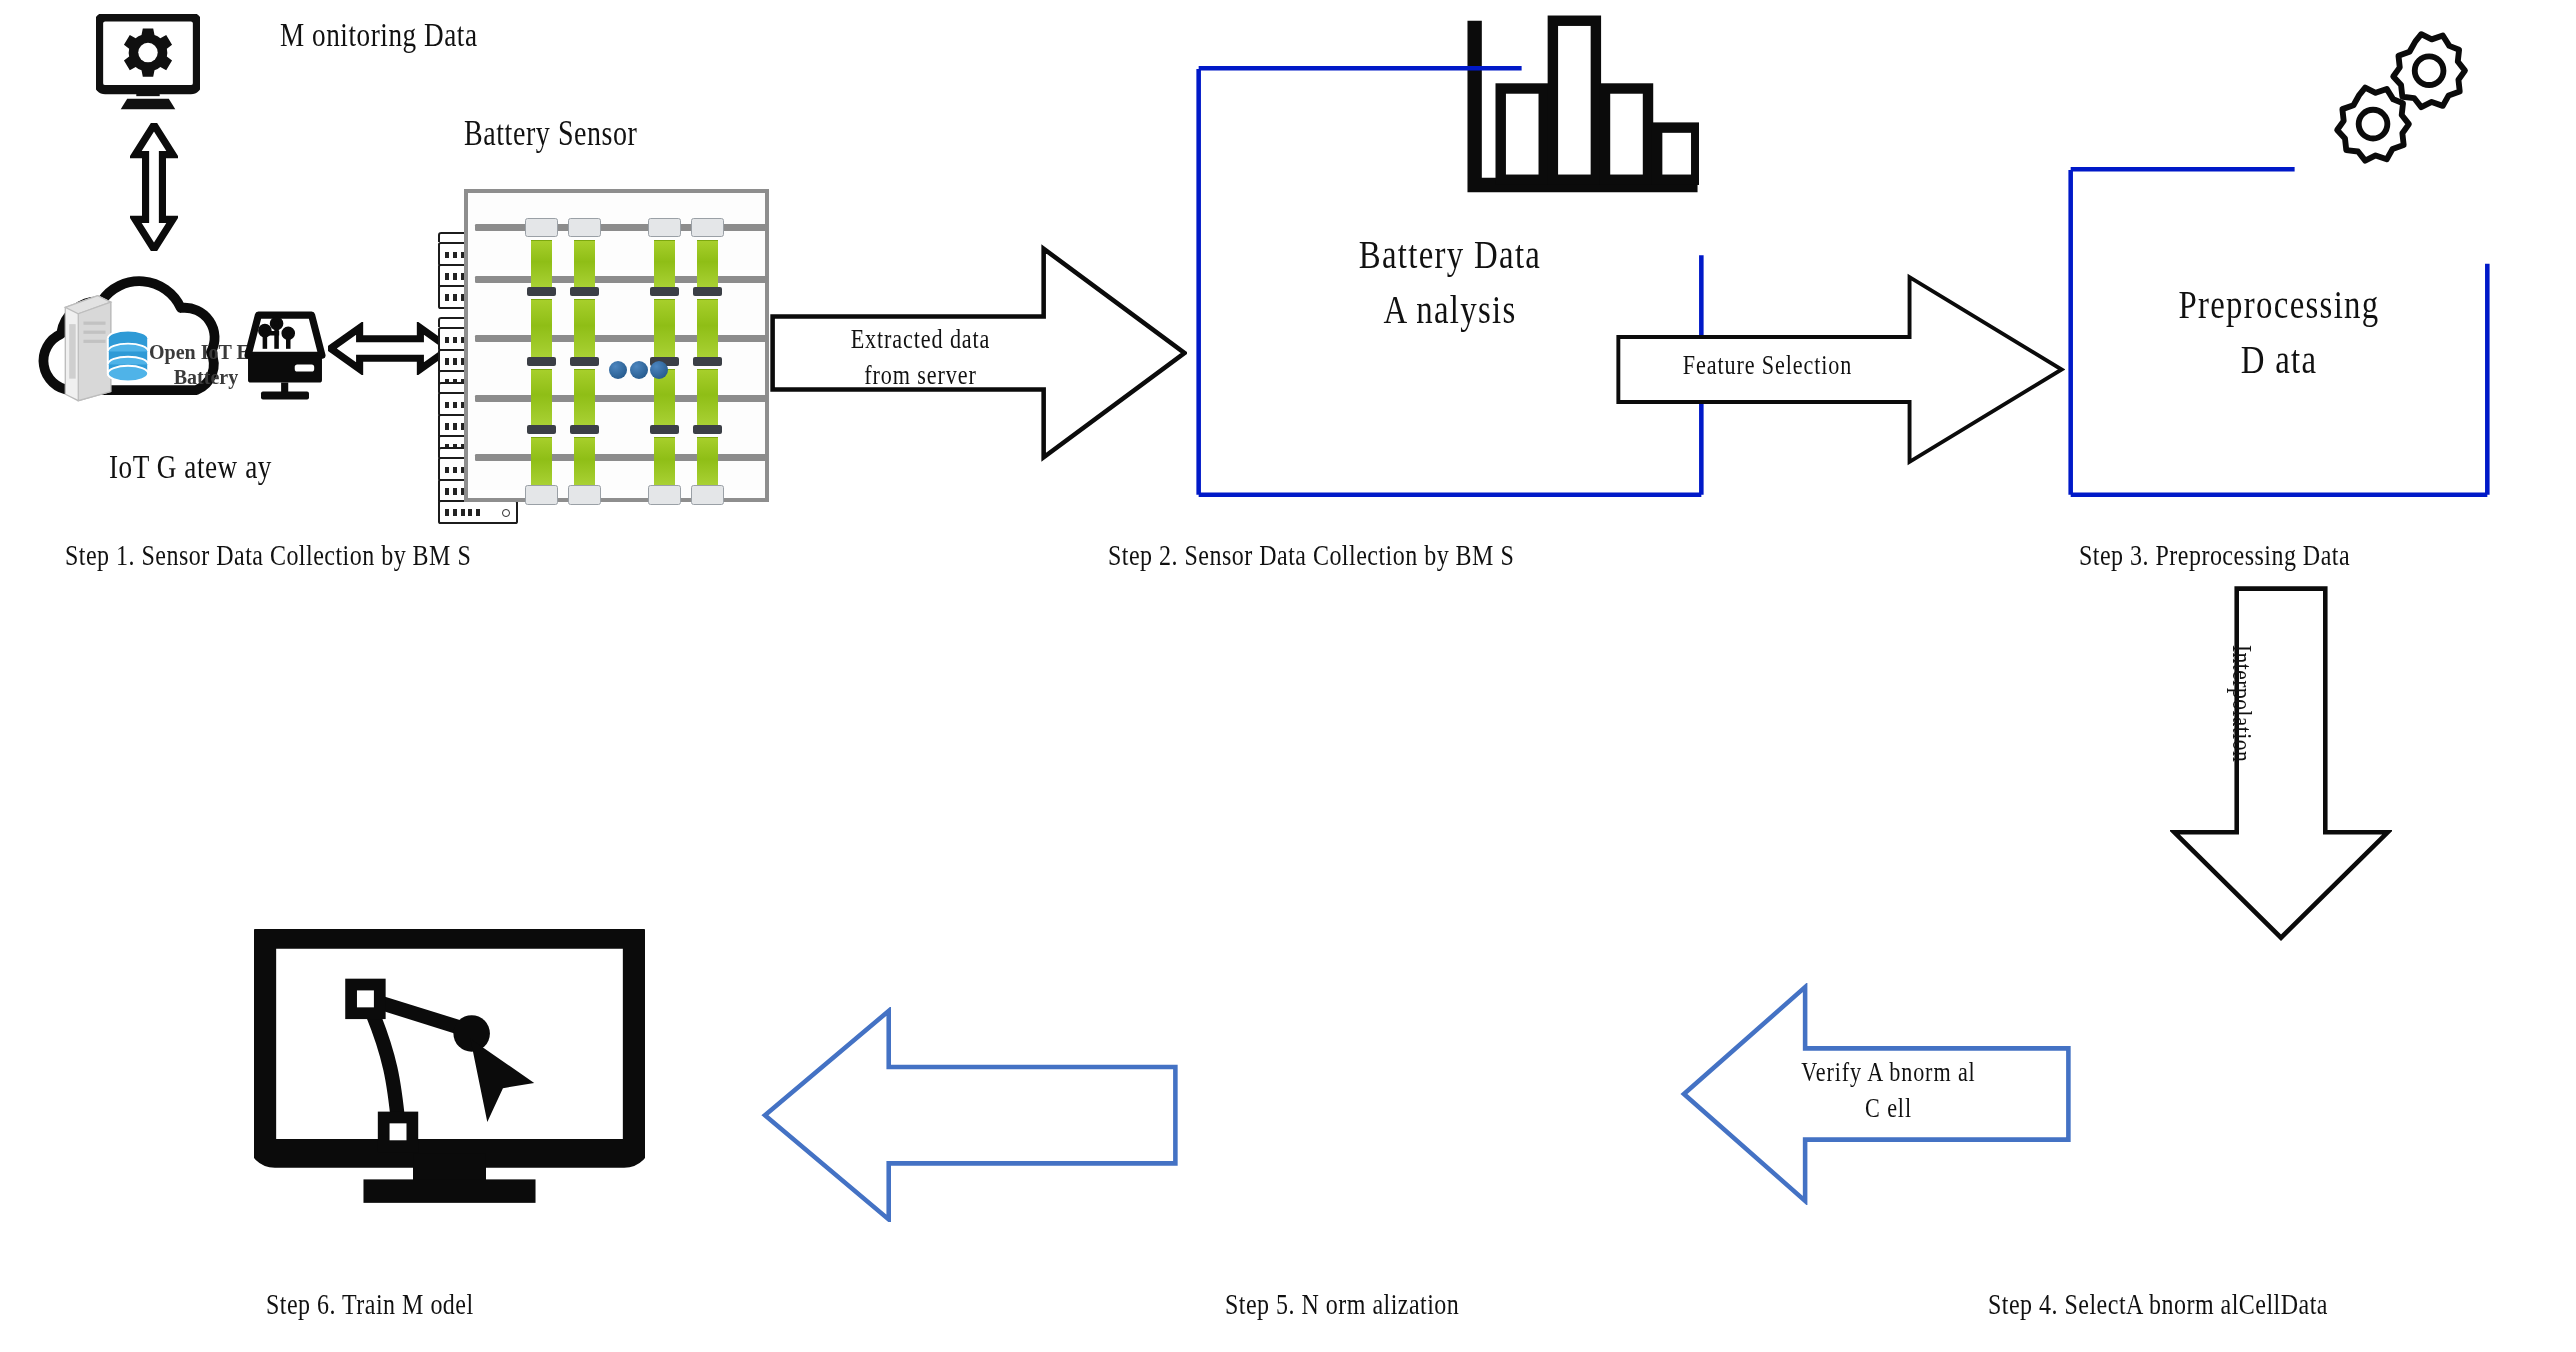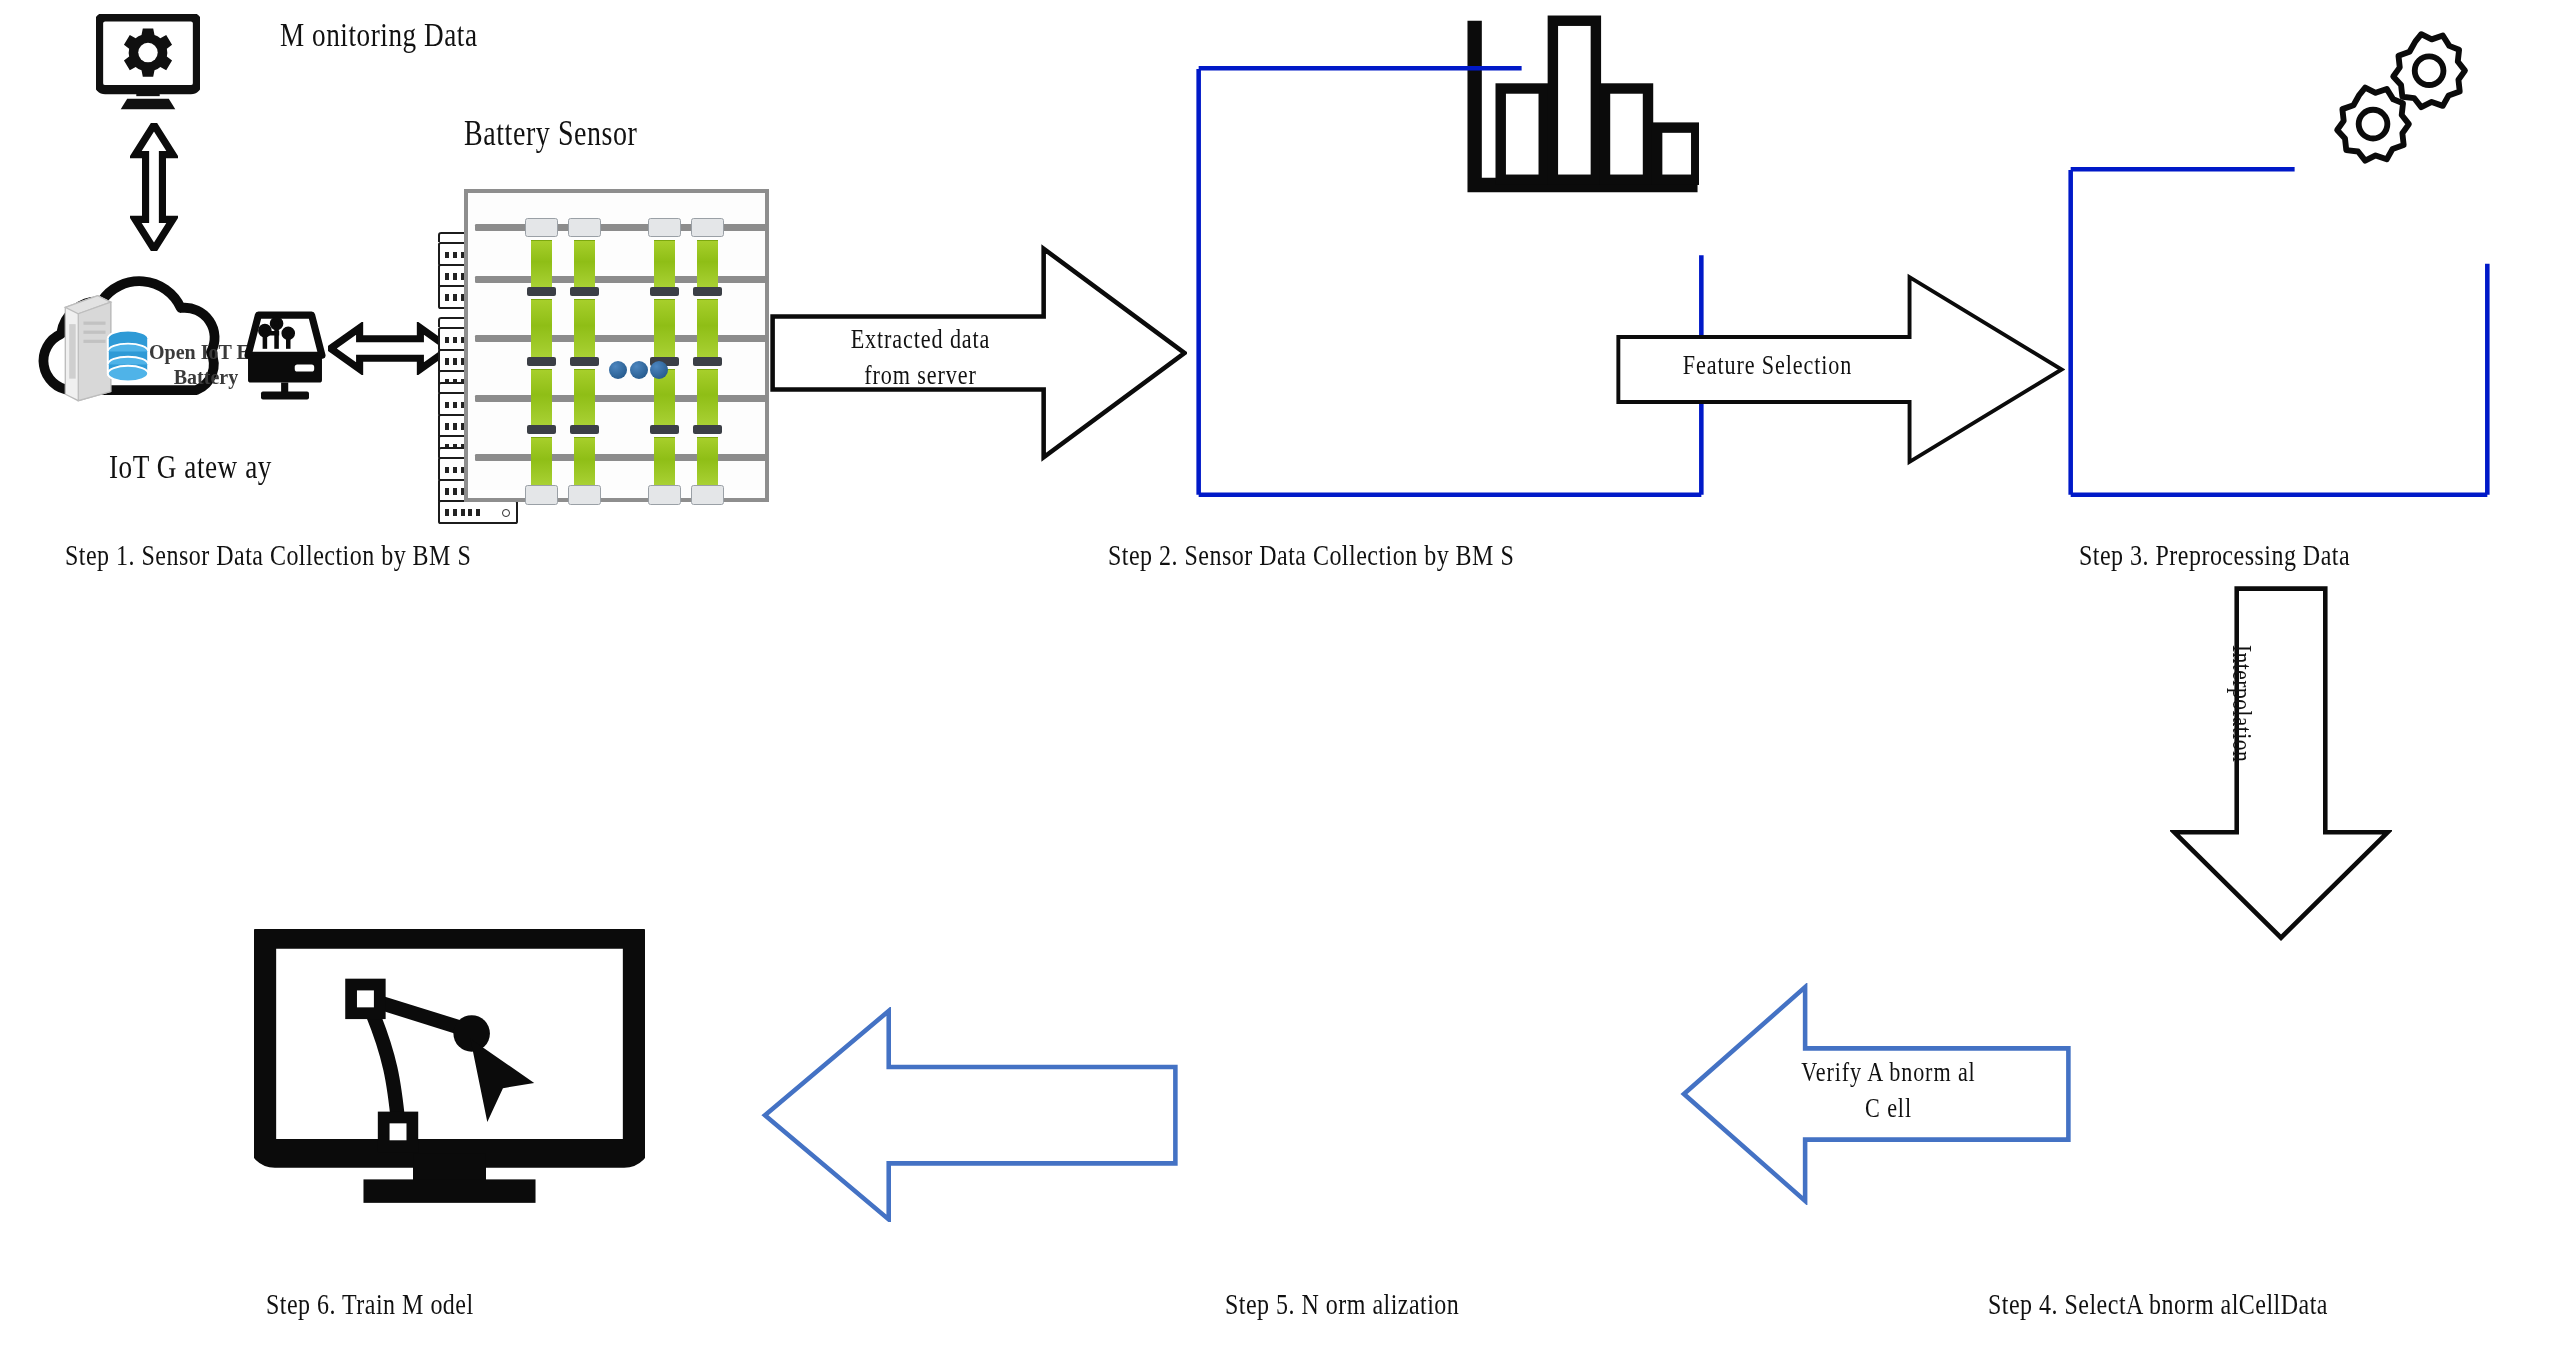--- a/index.html
+++ b/index.html
@@ -352,20 +352,24 @@
     <svg viewBox="0 0 780 665" width="508" height="433" style="position:absolute;left:0;top:0;">
 
       <line x1="4" y1="6" x2="4" y2="660" stroke="#0019C8" stroke-width="7"></line>
 
       <line x1="4" y1="5" x2="500" y2="5" stroke="#0019C8" stroke-width="7"></line>
 
       <line x1="4" y1="660" x2="776" y2="660" stroke="#0019C8" stroke-width="7"></line>
 
       <line x1="776" y1="292" x2="776" y2="660" stroke="#0019C8" stroke-width="7"></line>
     </svg>
+    <div class="pbox-inner">
+      <div class="center-cond boxlabel">Battery Data</div>
+      <div class="center-cond boxlabel">A nalysis</div>
+    </div>
   </div>
 
   <div class="abs serif-cond steplabel" style="left:1108px;top:540px;">Step 2. Sensor Data Collection by BM S</div>
 
   <div class="abs" style="left:1615px;top:272px;width:450px;height:195px;">
     <svg viewBox="0 0 690 300" width="450" height="195">
       <path d="M 4,100 L 452,100 L 452,8 L 686,150 L 452,292 L 452,200 L 4,200 Z" fill="#ffffff" stroke="#0b0b0b" stroke-width="6" stroke-linejoin="miter"></path>
     </svg>
   </div>
   <div class="abs center-cond arrowlabel" style="left:1637px;top:347px;width:261px;">Feature Selection</div>
@@ -387,20 +391,24 @@
     </svg>
   </div>
 
   <div class="abs" style="left:2068px;top:166px;width:422px;height:332px;">
     <svg viewBox="0 0 648 510" width="422" height="332" style="position:absolute;left:0;top:0;">
       <line x1="4" y1="6" x2="4" y2="505" stroke="#0019C8" stroke-width="7"></line>
       <line x1="4" y1="5" x2="348" y2="5" stroke="#0019C8" stroke-width="7"></line>
       <line x1="4" y1="505" x2="644" y2="505" stroke="#0019C8" stroke-width="7"></line>
       <line x1="644" y1="150" x2="644" y2="505" stroke="#0019C8" stroke-width="7"></line>
     </svg>
+    <div class="pbox-inner">
+      <div class="center-cond boxlabel">Preprocessing</div>
+      <div class="center-cond boxlabel">D ata</div>
+    </div>
   </div>
 
   <div class="abs serif-cond steplabel" style="left:2079px;top:540px;">Step 3. Preprocessing Data</div>
 
   <div class="abs" style="left:2170px;top:586px;width:222px;height:355px;">
     <svg viewBox="0 0 340 545" width="222" height="355">
       <path d="M 102,4 L 238,4 L 238,378 L 334,378 L 170,540 L 6,378 L 102,378 Z" fill="#ffffff" stroke="#0b0b0b" stroke-width="7" stroke-linejoin="miter"></path>
     </svg>
   </div>
   <div class="abs" style="left:2260px;top:645px;width:0;height:0;">

